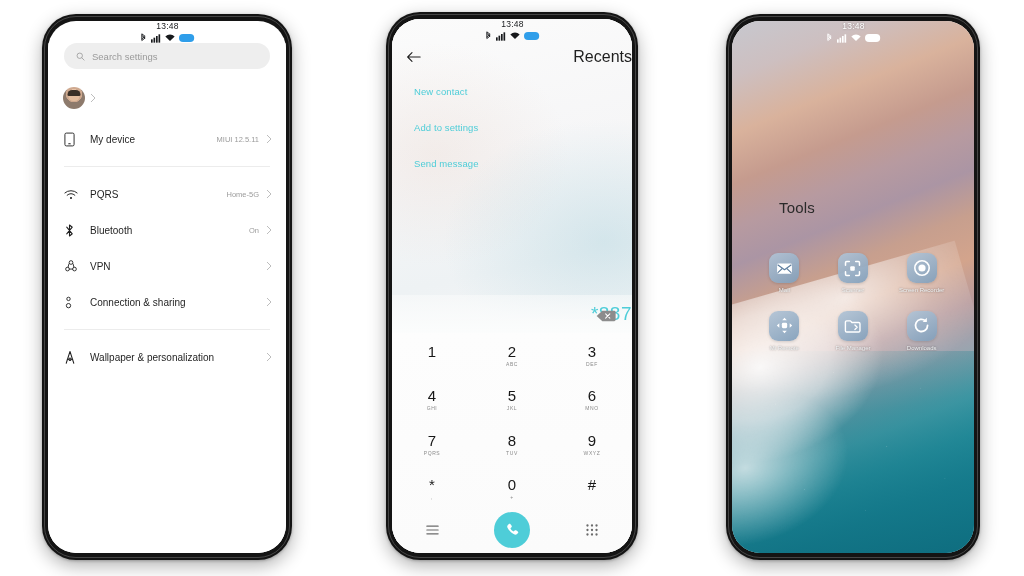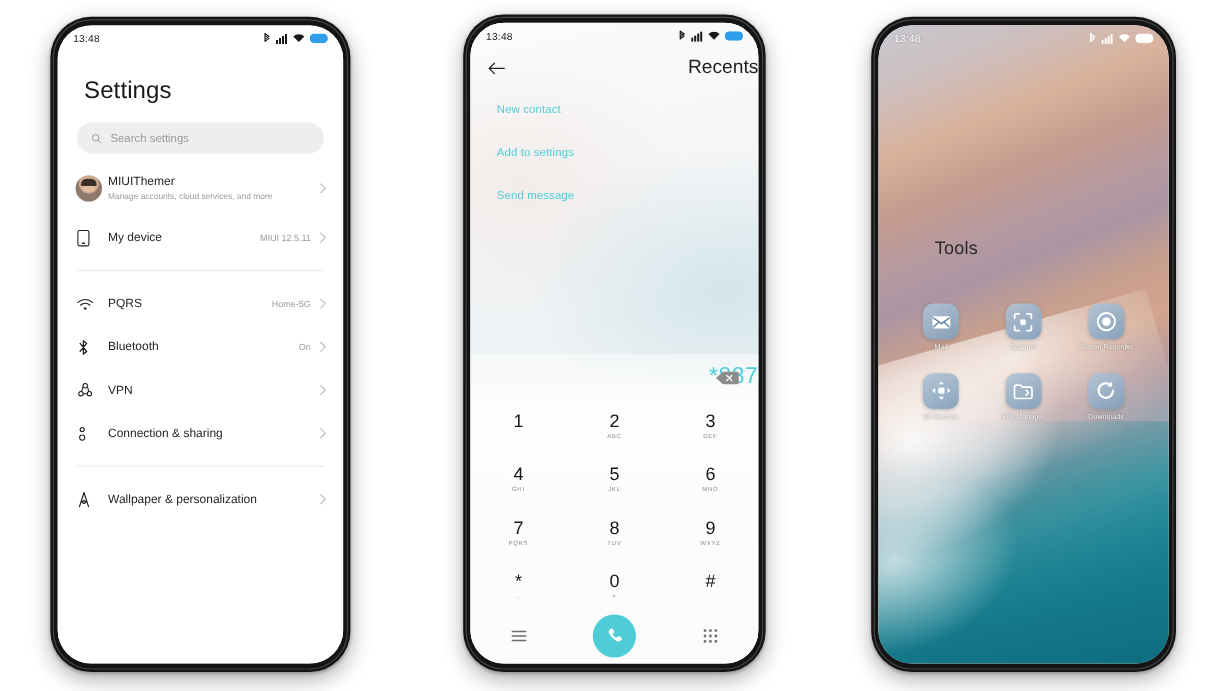--- a/index.html
+++ b/index.html
@@ -32,21 +32,21 @@
   #phone-settings { left: 42px;  top: 14px;  width: 250px; height: 546px; }
   #phone-dialer   { left: 386px; top: 12px;  width: 252px; height: 548px; }
   #phone-home     { left: 726px; top: 14px;  width: 254px; height: 546px; }
 
   
   .statusbar {
     position: relative; z-index: 6;
     height: 22px; display: flex; align-items: center;
     justify-content: space-between;
     padding: 0 12px 0 13px;
-    font-size: 8.5px; letter-spacing:.2px;
+    font-size: 8.5px; letter-spacing:.2px;flex-direction:column;
   }
   .statusbar .time { font-weight: 400; }
   .sb-icons { display: flex; align-items: center; gap: 4px; }
   .sb-icons svg { display: block; }
   .statusbar.dark { color: #17191c; }
   .statusbar.light { color: #ffffff; text-shadow: 0 0 2px rgba(0,0,0,.35); }
 
   
   .settings-body { height: calc(100% - 22px); background:#fff; overflow:hidden; position:relative;}
   .settings-title {
@@ -222,40 +222,35 @@
           <svg width="10" height="8" viewBox="0 0 12 9">
               <path d="M6 8.2L0.4 2.6A8 8 0 0 1 11.6 2.6z" fill="currentColor"></path>
             </svg>
           <svg width="16" height="8" viewBox="0 0 20 10">
               <rect x="0" y="0" width="19" height="10" rx="5" fill="#2f9eea"></rect>
             </svg>
         </span>
       </div>
 
       <div class="settings-body">
-        <div class="settings-title">Settings</div>
 
         <div class="search-pill">
           <svg width="9" height="9" viewBox="0 0 12 12">
               <circle cx="5" cy="5" r="3.6" fill="none" stroke="#9a9a9a" stroke-width="1.1"></circle>
               <line x1="7.7" y1="7.7" x2="10.8" y2="10.8" stroke="#9a9a9a" stroke-width="1.1" stroke-linecap="round"></line>
             </svg>
           <span class="ph">Search settings</span>
         </div>
 
         <div class="list">
 
           <div class="row account">
             <div class="ico">
                 <div class="avatar"></div>
               </div>
-            <div class="labels">
-              <div class="lab">MIUIThemer</div>
-              <div class="sub">Manage accounts, cloud services, and more</div>
-            </div>
             <svg class="chev" width="6" height="10" viewBox="0 0 6 10">
                 <path d="M1 1l4 4-4 4" fill="none" stroke="currentColor" stroke-width="1"></path>
               </svg>
           </div>
 
           <div class="row">
             <div class="ico">
               <svg width="11" height="15" viewBox="0 0 12 16">
                   <rect x="1" y="1" width="10" height="14" rx="1.6" fill="none" stroke="currentColor" stroke-width="1"></rect>
                   <rect x="4.6" y="12" width="2.8" height="1.3" rx=".5" fill="currentColor"></rect>

